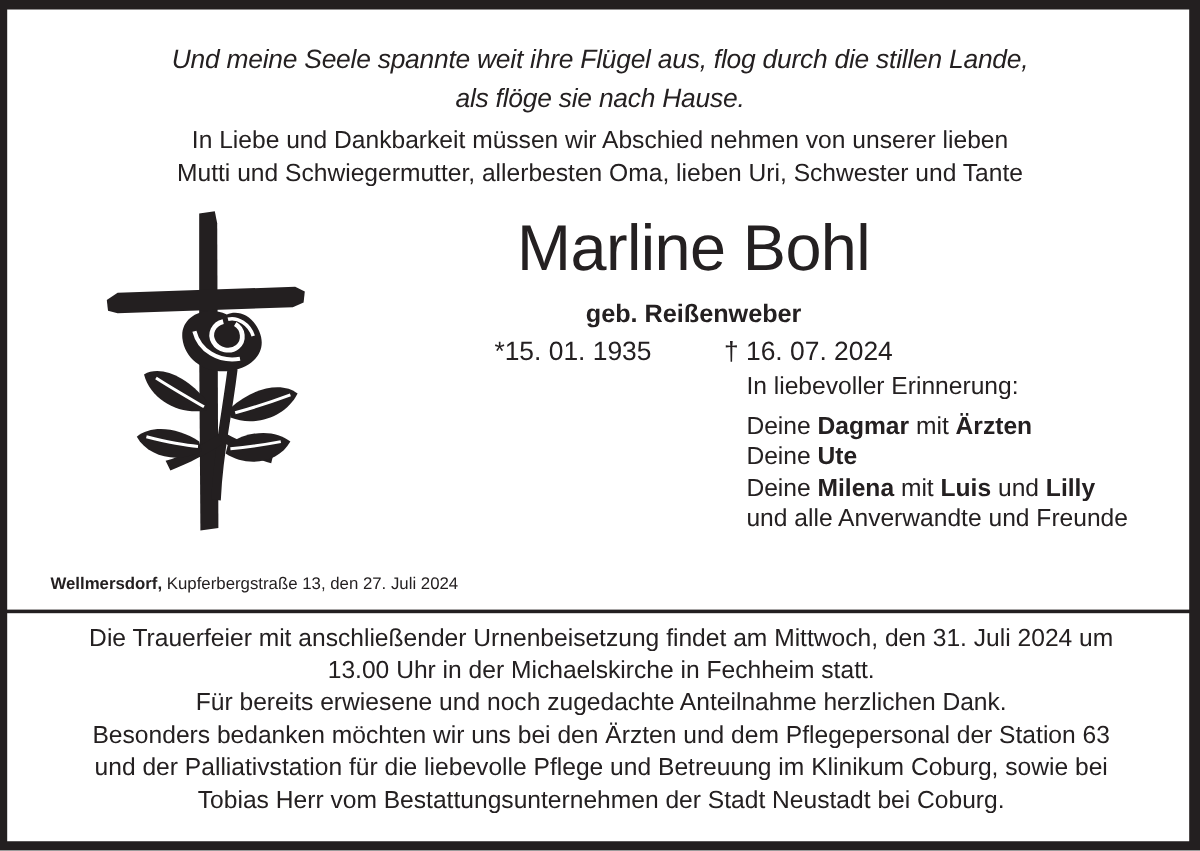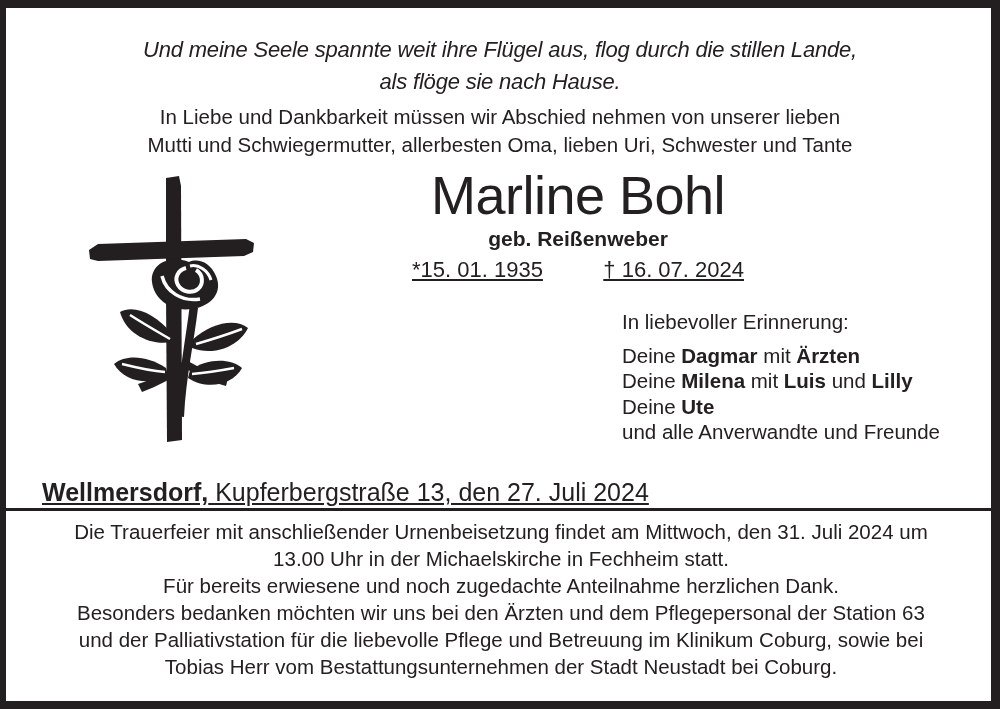--- a/index.html
+++ b/index.html
@@ -45,54 +45,52 @@
     left: 86px; top: 172px;
     width: 174px; height: 276px;
   }
   .name-block {
     position: absolute;
     left: 328px; top: 164px;
     width: 500px;
     text-align: center;
   }
   .name {
-    margin: 0;
+    margin: 12px;
     font-size: 54px;
     font-weight: 400;
     letter-spacing: -0.5px;
     line-height: 62px;
     white-space: nowrap;
   }
   .maiden {
     font-size: 21px;
     font-weight: 700;
     line-height: 24px;
     margin-top: 1px;
   }
   .dates {
     width: 332px;
     margin: 6px auto 0 auto;
     display: flex;
     justify-content: space-between;
     font-size: 22px;
-    text-decoration: underline;
   }
   .memorial {
     position: absolute;
     left: 622px; top: 309px;
     font-size: 20.5px;
     line-height: 25.5px;
   }
   .memorial .heading { margin-bottom: 8px; }
   .memorial b, .dateline b { font-weight: 700; }
   .dateline {
     position: absolute;
     left: 42px; top: 478px;
-    font-size: 25px;
-    text-decoration: underline;
+    font-size: 14px;
   }
   .divider {
     position: absolute;
     left: 0; top: 508px;
     width: 1000px; height: 3px;
     background: #231f20;
   }
   .announcement {
     position: absolute;
     left: 42px; top: 518px;
@@ -159,22 +157,22 @@
     <div class="maiden">geb. Reißenweber</div>
     <div class="dates">
       <span>*15. 01. 1935</span>
       <span>† 16. 07. 2024</span>
     </div>
   </div>
 
   <div class="memorial">
     <div class="heading">In liebevoller Erinnerung:</div>
     <div class="mem-line"><span>Deine </span><b>Dagmar</b><span> mit </span><b>Ärzten</b></div>
+    <div class="mem-line"><span>Deine </span><b>Ute</b></div>
     <div class="mem-line"><span>Deine </span><b>Milena</b><span> mit </span><b>Luis</b><span> und </span><b>Lilly</b></div>
-    <div class="mem-line"><span>Deine </span><b>Ute</b></div>
     <div class="mem-line"><span>und alle Anverwandte und Freunde</span></div>
   </div>
 
   <div class="dateline">
     <b>Wellmersdorf,</b><span> Kupferbergstraße 13, den 27. Juli 2024</span>
   </div>
 
   <div class="divider"></div>
 
   <div class="announcement">

